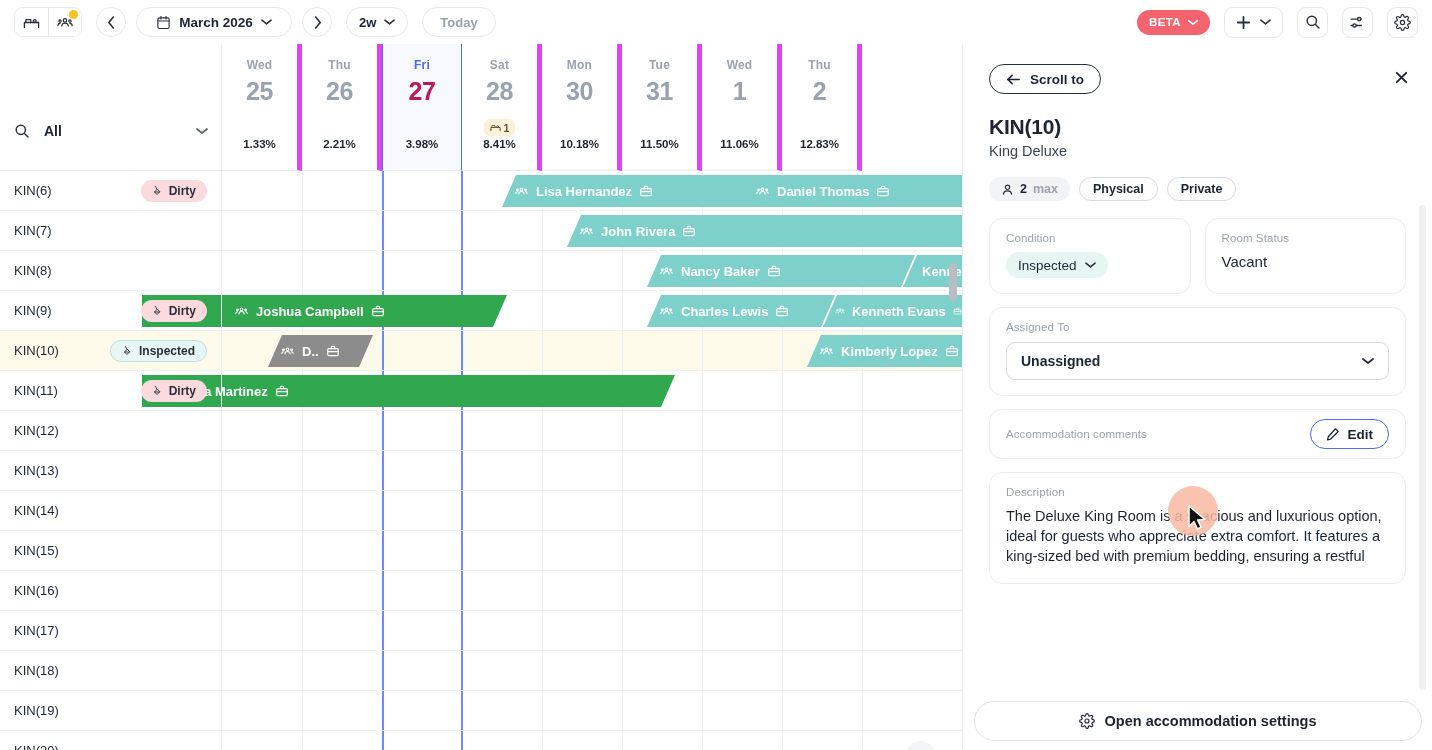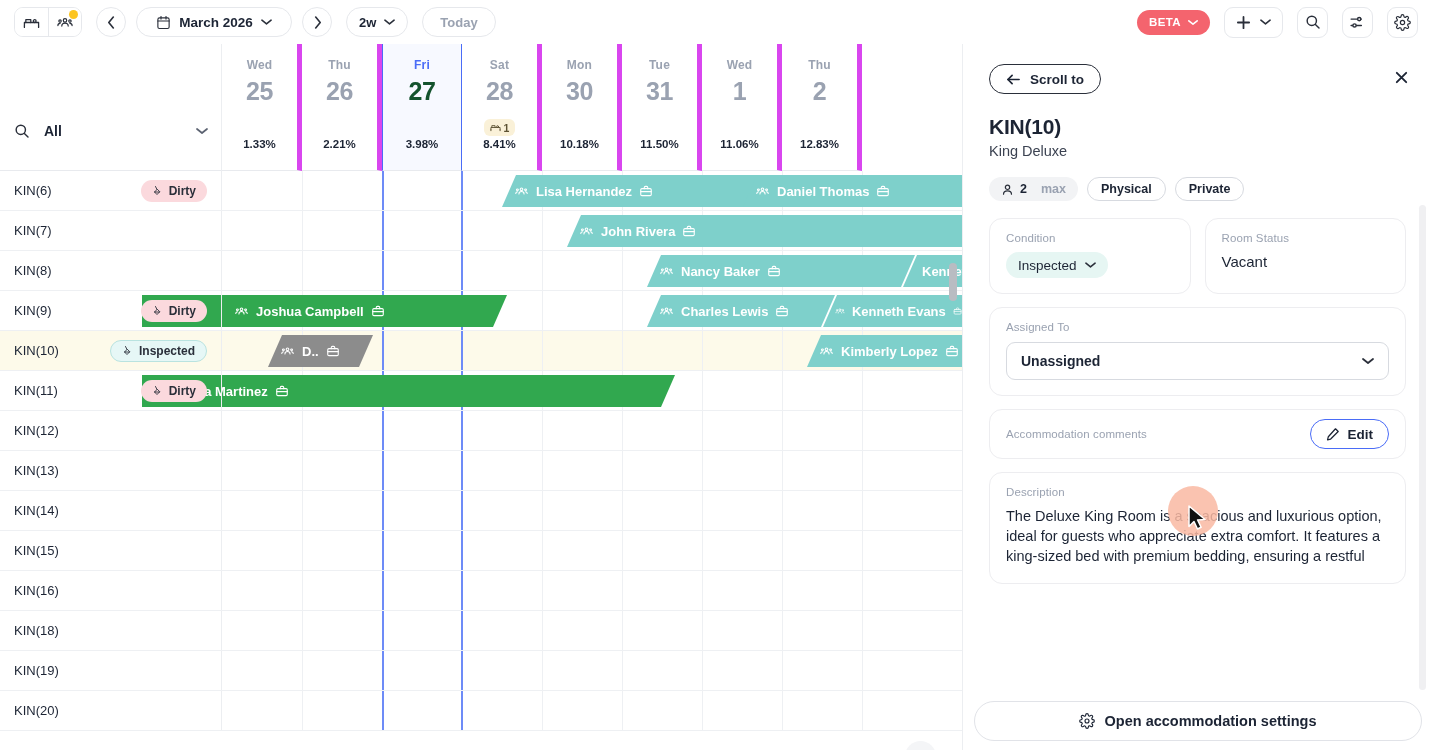--- a/index.html
+++ b/index.html
@@ -77,21 +77,21 @@
   .dcol .dow { font-size: 12px; font-weight: 600; color: #9aa2b1; margin-top: 14px; letter-spacing: .2px; }
   .dcol .dnum { font-size: 25px; font-weight: 700; color: #9aa2b1; margin-top: 5px; letter-spacing: -.5px; }
   .dcol .pct { position: absolute; bottom: 20px; font-size: 11.5px; font-weight: 600; color: #1c2434; }
   .dcol .bedbadge {
     position: absolute; top: 75px; background: #faf1d8; border-radius: 6px;
     height: 17px; display: flex; align-items: center; gap: 3px; padding: 0 6px;
     font-size: 10.5px; font-weight: 700; color: #5d5233;
   }
   .dcol.today { border-left: 1.5px solid #4a6cf7; border-right: 1.5px solid #4a6cf7; background: #f7f9ff; }
   .dcol.today .dow { color: #4a6cf7; }
-  .dcol.today .dnum { color: #14532d; }
+  .dcol.today .dnum { color: #be185d; }
 
   
   .cal-body { position: absolute; left: 0; top: 127px; width: 962px; bottom: 0; overflow: hidden; }
   .row { position: relative; height: 40px; border-bottom: 1px solid #eef0f3; display: flex; }
   .row.hl { background: #fdfaea; }
   .rowlabel {
     width: 222px; min-width: 222px; border-right: 1px solid #eceef1;
     display: flex; align-items: center; padding: 0 14px; gap: 8px;
     font-size: 13px; color: #1c2434; position: relative; z-index: 4;
   }
@@ -150,21 +150,21 @@
     display: flex; align-items: center; justify-content: center; cursor: pointer;
     font-size: 18px; color: #1c2434;
   }
   .p-title { font-size: 21px; font-weight: 700; margin-top: 21px; letter-spacing: -.2px; }
   .p-sub { font-size: 14.5px; color: #3c4352; margin-top: 4px; }
   .tagrow { display: flex; align-items: center; gap: 9px; margin-top: 18px; }
   .tag-max {
     height: 24px; background: #f2f3f5; border-radius: 12px; display: inline-flex;
     align-items: center; gap: 6px; padding: 0 12px; font-size: 12.5px; font-weight: 700;
   }
-  .tag-max .muted { color: #9aa2b1; font-weight: 600; margin-left: 8px; }
+  .tag-max .muted { color: #9aa2b1; font-weight: 600; }
   .tag-out {
     height: 24px; border: 1px solid #d7dae0; border-radius: 12px; display: inline-flex;
     align-items: center; padding: 0 13px; font-size: 12.5px; font-weight: 600; cursor: pointer;
   }
 
   .p-body { padding: 0 26px; margin-top: 17px; }
   .card {
     border: 1px solid #ededf0; border-radius: 13px; background: #fff;
     padding: 13px 16px 15px; margin-bottom: 13px; position: relative;
   }
@@ -784,20 +784,37 @@
             <div class="vline" style="left:400px"></div>
             <div class="vline" style="left:480px"></div>
             <div class="vline" style="left:560px"></div>
             <div class="vline" style="left:640px"></div>
             <div class="todayline" style="left:160px"></div>
             <div class="todayline" style="left:239px"></div>
           </div>
         </div>
         <div class="row">
           <div class="rowlabel">
+            <span class="rname">KIN(17)</span>
+          </div>
+          <div class="gridcells">
+            <div class="vline" style="left:80px"></div>
+            <div class="vline" style="left:160px"></div>
+            <div class="vline" style="left:240px"></div>
+            <div class="vline" style="left:320px"></div>
+            <div class="vline" style="left:400px"></div>
+            <div class="vline" style="left:480px"></div>
+            <div class="vline" style="left:560px"></div>
+            <div class="vline" style="left:640px"></div>
+            <div class="todayline" style="left:160px"></div>
+            <div class="todayline" style="left:239px"></div>
+          </div>
+        </div>
+        <div class="row">
+          <div class="rowlabel">
             <span class="rname">KIN(18)</span>
           </div>
           <div class="gridcells">
             <div class="vline" style="left:80px"></div>
             <div class="vline" style="left:160px"></div>
             <div class="vline" style="left:240px"></div>
             <div class="vline" style="left:320px"></div>
             <div class="vline" style="left:400px"></div>
             <div class="vline" style="left:480px"></div>
             <div class="vline" style="left:560px"></div>

